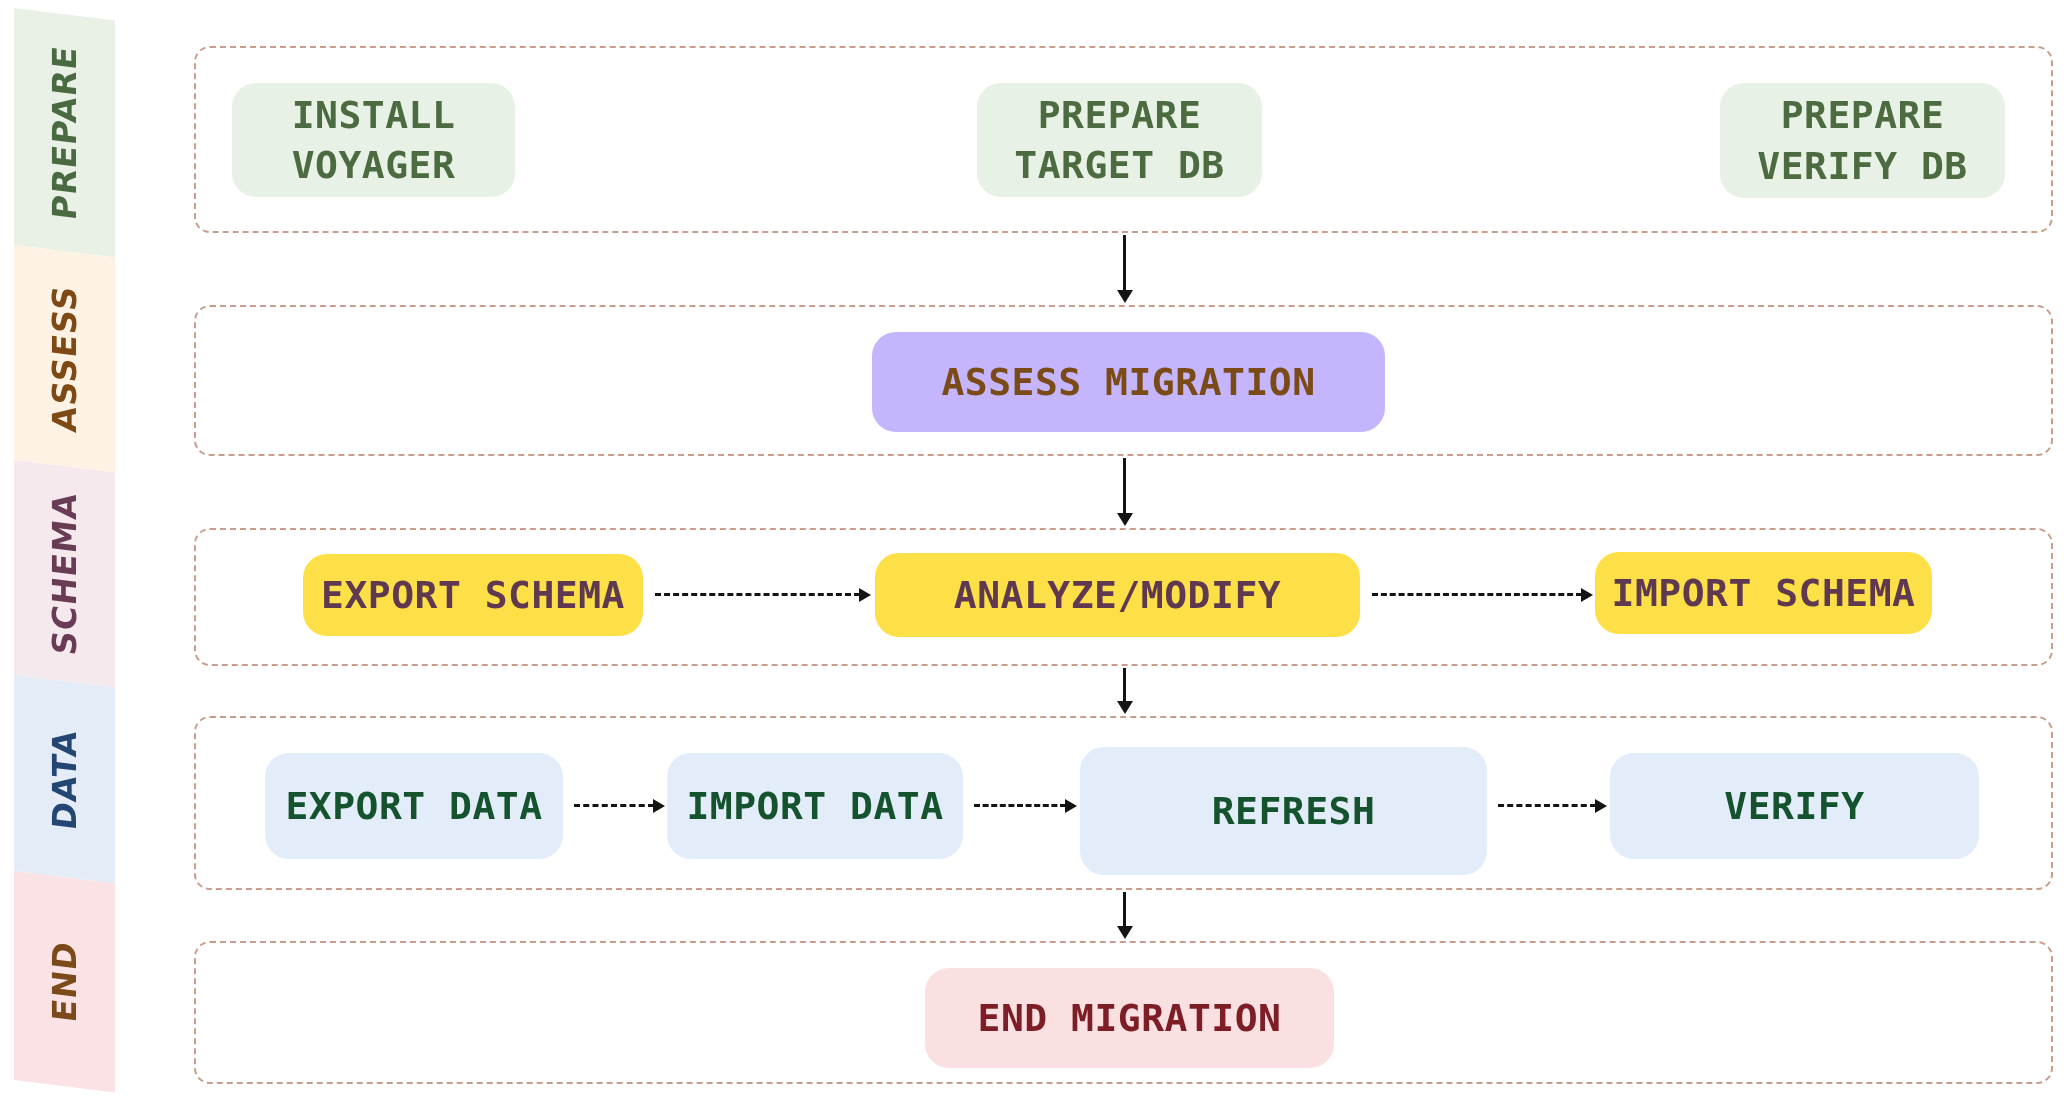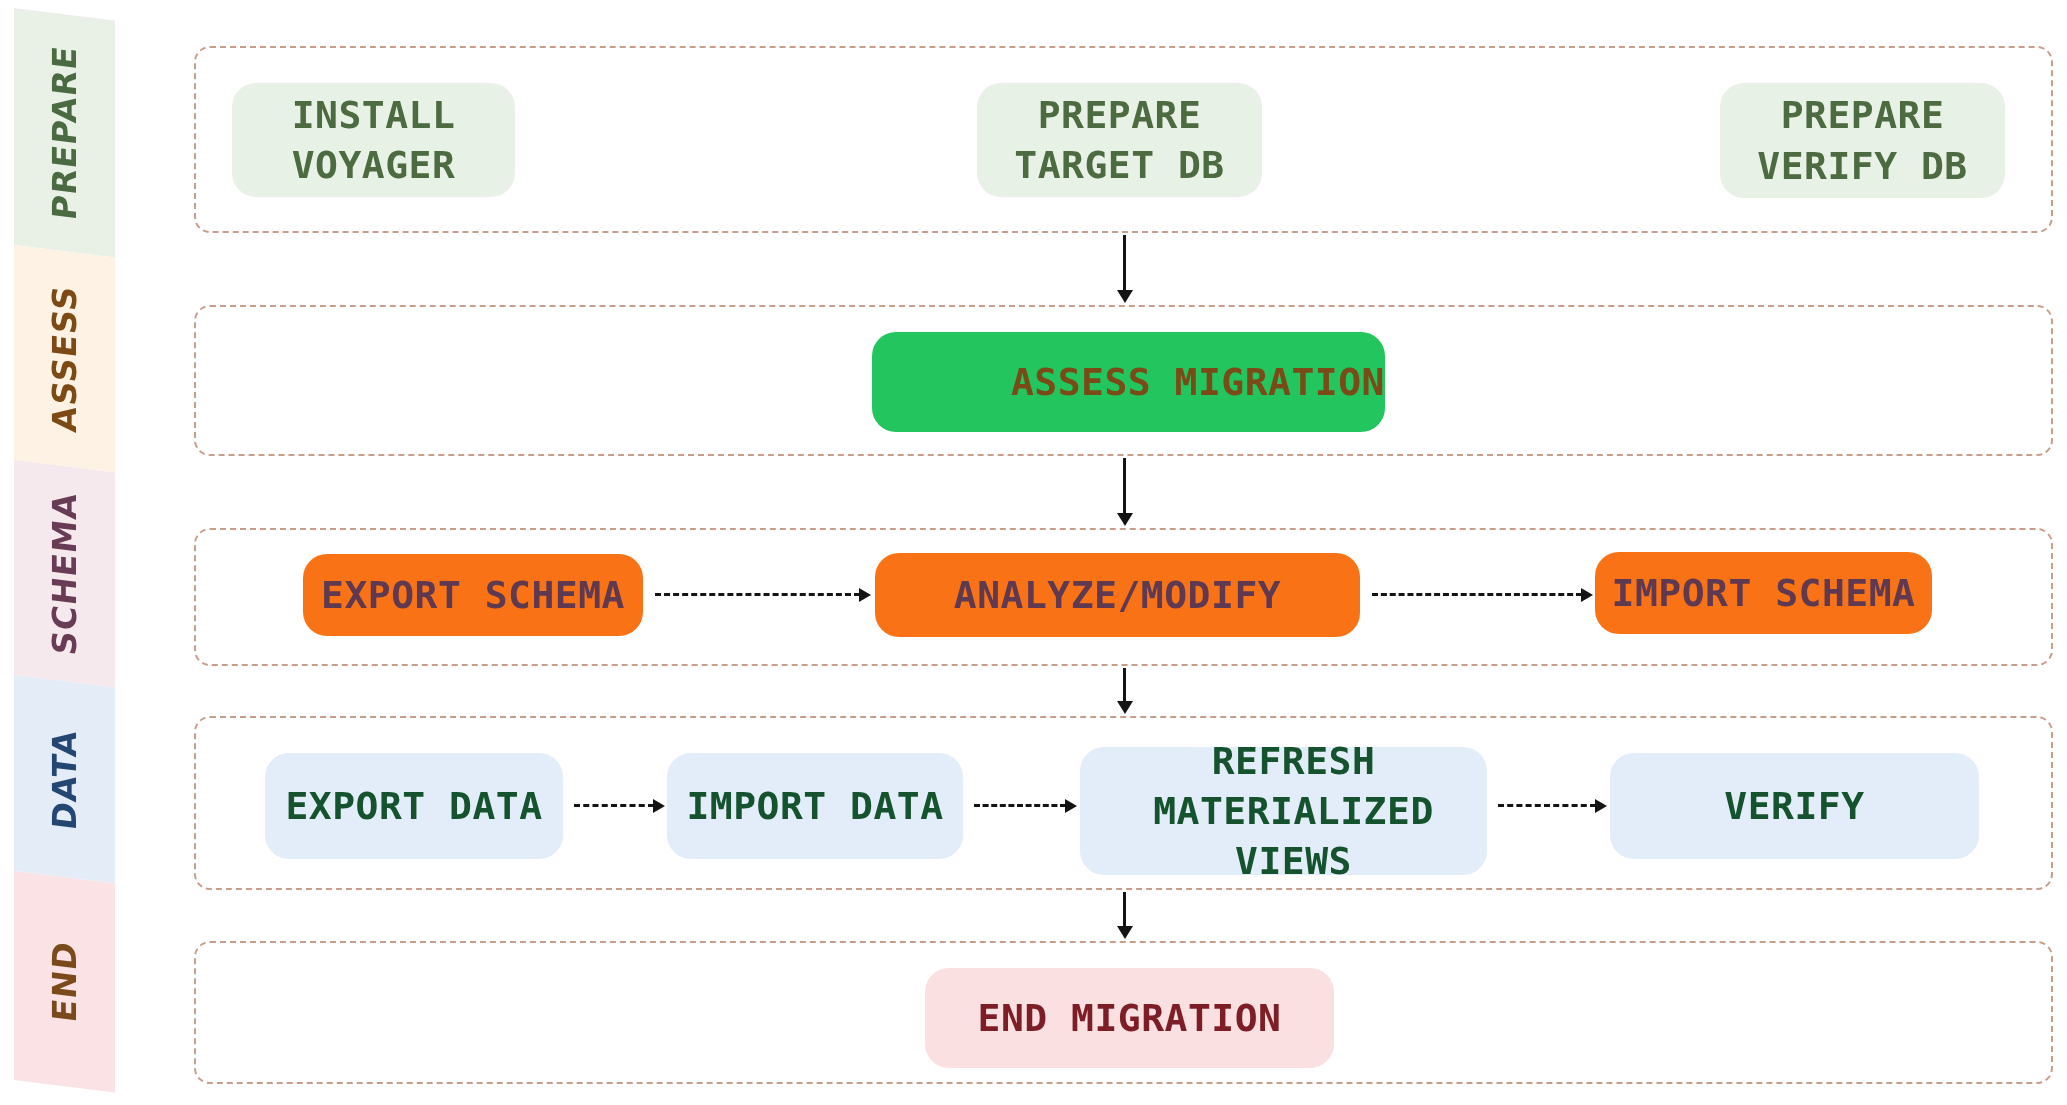--- a/index.html
+++ b/index.html
@@ -45,22 +45,22 @@
   
   .node{
     position:absolute;border-radius:24px;
     display:flex;flex-direction:column;align-items:center;justify-content:center;
     font-weight:bold;font-size:38px;line-height:1.32;
     text-align:center;letter-spacing:0.5px;
     box-sizing:border-box;
   }
   .nline{display:block;}
   .c-green{background:#e8f1e5;color:#4c6b40;}
-  .c-cream{background:#22c55e;color:#7b4b17;align-items:flex-end;}
-  .c-pink {background:#f97316;color:#5f3950;}
+  .c-cream{background:#c4b5fd;color:#7b4b17;}
+  .c-pink {background:#fde047;color:#5f3950;}
   .c-blue {background:#e3ecf9;color:#14532d;}
   .c-red  {background:#fbe0e2;color:#7d1e26;align-items:center;}
 
   
   .varrow{position:absolute;width:3px;background:#141414;}
   .varrow .vhead{
     position:absolute;bottom:-11px;left:50%;transform:translateX(-50%);
     width:0;height:0;
     border-left:8px solid transparent;border-right:8px solid transparent;
     border-top:13px solid #141414;
@@ -130,21 +130,20 @@
   </div>
 
   <div class="node c-blue" style="left:265px;top:753px;width:298px;height:106px;">
     <span class="nline">EXPORT DATA</span>
   </div>
   <div class="node c-blue" style="left:667px;top:753px;width:296px;height:106px;">
     <span class="nline">IMPORT DATA</span>
   </div>
   <div class="node c-blue" style="left:1080px;top:747px;width:407px;height:128px;padding-left:20px;">
     <span class="nline">REFRESH</span>
-    <span class="nline">MATERIALIZED VIEWS</span>
   </div>
   <div class="node c-blue" style="left:1610px;top:753px;width:369px;height:106px;">
     <span class="nline">VERIFY</span>
   </div>
 
   <div class="node c-red" style="left:925px;top:968px;width:409px;height:100px;">
     <span class="nline">END MIGRATION</span>
   </div>
 
   <div class="varrow" style="left:1123px;top:235px;height:57px;">

